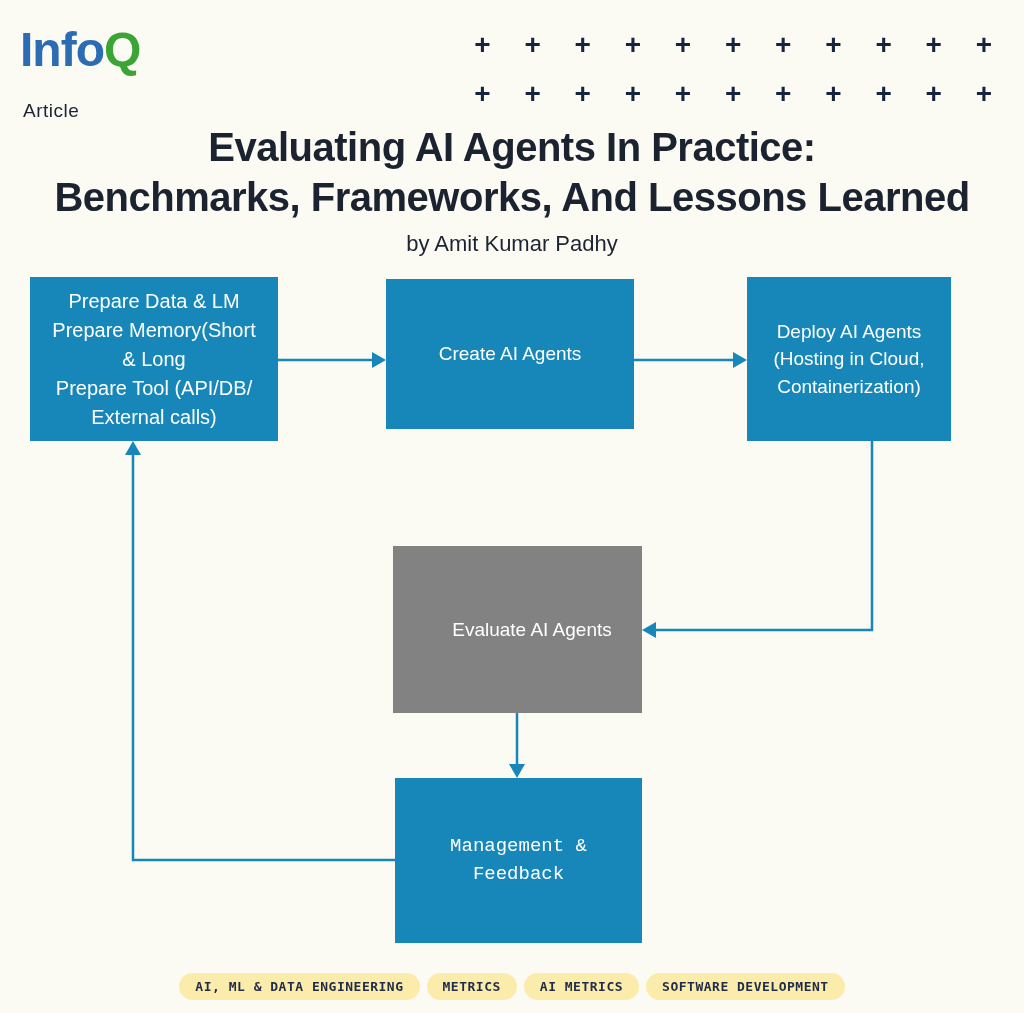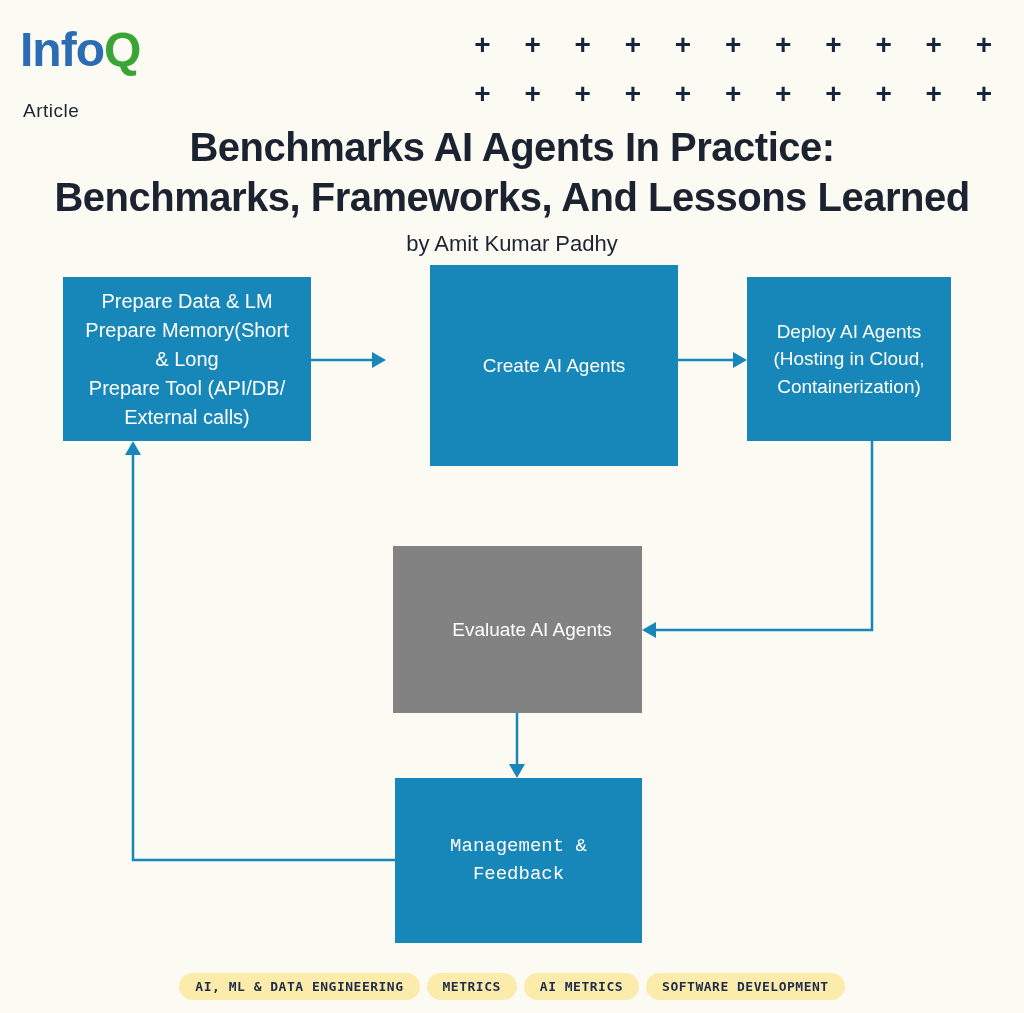--- a/index.html
+++ b/index.html
@@ -51,22 +51,22 @@
   .diagram-svg { position:absolute; left:0; top:0; pointer-events:none; }
   .node {
     position:absolute;
     display:flex; align-items:center; justify-content:center;
     color:#ffffff; font-size:19px; text-align:center;
     white-space:pre-line; line-height:1.45;
     padding:8px 14px;
   }
   .node.blue { background:#1787b9; }
   .node.gray { background:#828282;padding-left:43px; }
-  .node.prepare  { left:30px;  top:277px; width:248px; height:164px; font-size:20px;margin-left:33px; }
-  .node.create   { left:386px; top:265px; width:248px; height:201px;margin-left:44px; }
+  .node.prepare  { left:30px;  top:277px; width:248px; height:164px; font-size:20px; }
+  .node.create   { left:386px; top:279px; width:248px; height:150px; }
   .node.deploy   { left:747px; top:277px; width:204px; height:164px; }
   .node.evaluate { left:393px; top:546px; width:249px; height:167px; }
   .node.manage   { left:395px; top:778px; width:247px; height:165px;font-family:Liberation Mono, monospace; }
 
   
   .tags {
     position:absolute; left:0; right:0; top:973px;
     display:flex; justify-content:center; gap:7px;
   }
   .tag {
@@ -81,21 +81,21 @@
 <body>
 
 <div class="logo"><span class="info">Info</span><span class="q">Q</span></div>
 <div class="kicker">Article</div>
 
 <div class="plus-rows">
   <div class="plus-row">+ + + + + + + + + + +</div>
   <div class="plus-row">+ + + + + + + + + + +</div>
 </div>
 
-<div class="title-line l1">Benchmarks AI Agents In Practice:</div>
+<div class="title-line l1">Evaluating AI Agents In Practice:</div>
 <div class="title-line l2">Benchmarks, Frameworks, And Lessons Learned</div>
 <div class="byline">by Amit Kumar Padhy</div>
 
 <svg class="diagram-svg" width="1024" height="1013" viewBox="0 0 1024 1013">
   <g stroke="#1787b9" stroke-width="2.5" fill="none">
     <path d="M278 360 H372"></path>
     <path d="M634 360 H733"></path>
     <path d="M872 441 V630 H656"></path>
     <path d="M517 713 V764"></path>
     <path d="M395 860 H133 V455"></path>

